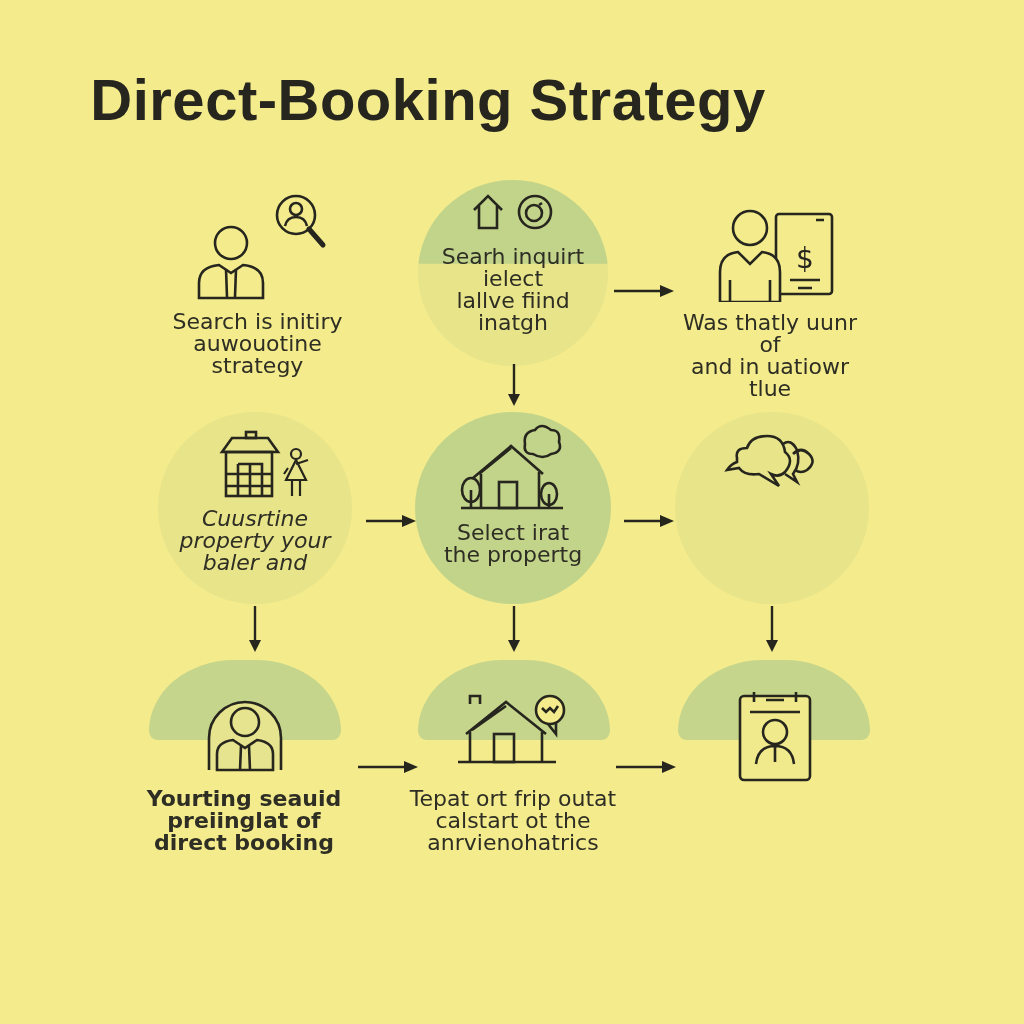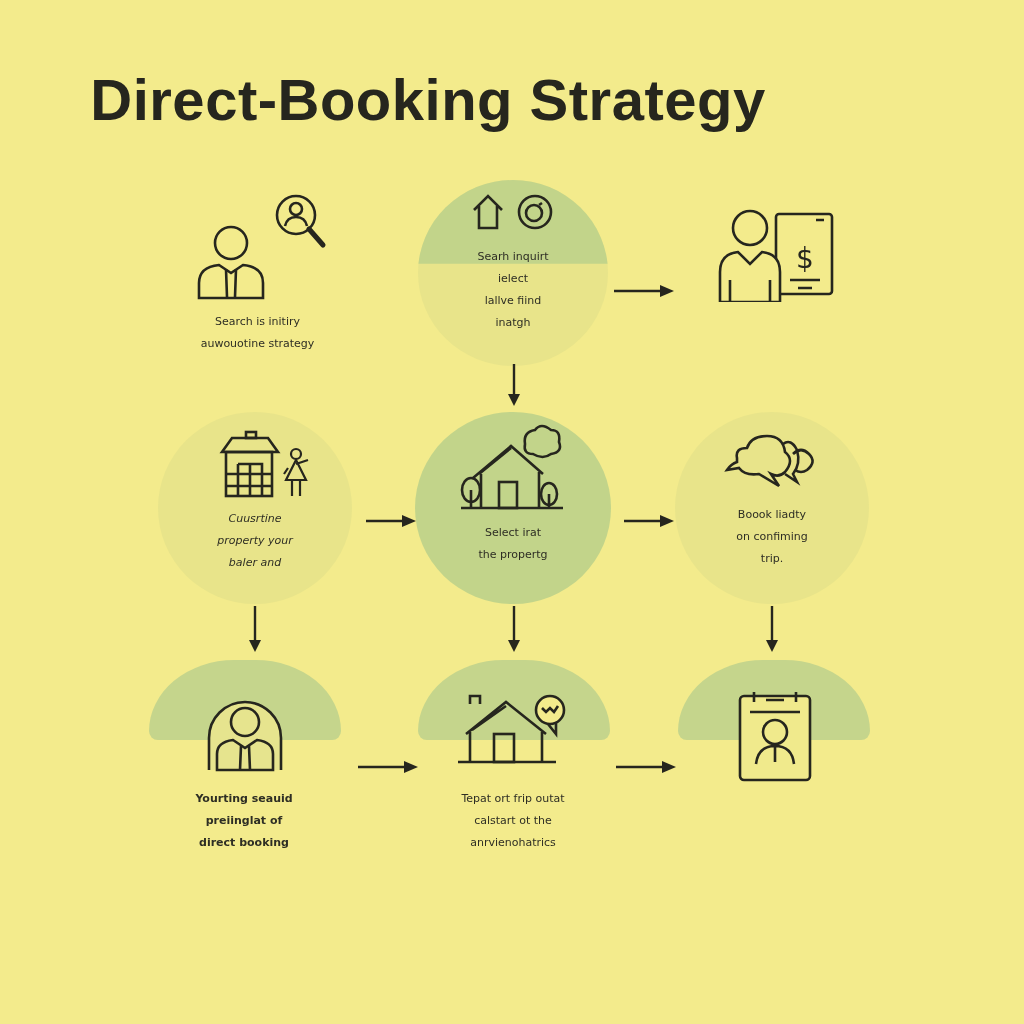--- a/index.html
+++ b/index.html
@@ -24,21 +24,21 @@
     }
     .c-light { background: #e8e48a; }
     .c-green { background: #c2d48a; }
     .dome {
       position: absolute; width: 192px; height: 80px;
       background: #c5d58c;
       border-radius: 96px 96px 10px 10px / 80px 80px 10px 10px;
     }
     .label {
       position: absolute; text-align: center;
-      font-size: 11px; line-height: 22px; color: #2e2e24;
+      font-size: 22px; line-height: 22px; color: #2e2e24;
       white-space: pre-line;
     }
     .icon { position: absolute; }
     .icon svg { display: block; }
     .arrow { position: absolute; }
     .arrow svg { display: block; }
   </style>
 </head>
 <body>
 
@@ -89,20 +89,22 @@
   <div class="icon" style="left:36px;top:6px;">
     <svg width="124" height="96" viewBox="0 0 124 96" fill="none" stroke="#26261e" stroke-width="2.6">
       <rect x="60" y="8" width="56" height="80" rx="3"></rect>
       <path d="M100 14 H108 M74 74 H104 M82 82 H96"></path>
       <text x="80" y="62" font-size="28" font-family="DejaVu Sans, sans-serif" fill="#26261e" stroke="none">$</text>
       <circle cx="34" cy="22" r="17" fill="#f3eb8c"></circle>
       <path d="M4 96 V66 Q4 48 22 46 L34 58 L46 46 Q64 48 64 66 V96 Z" fill="#f3eb8c"></path>
       <path d="M14 96 V74 M54 96 V74"></path>
     </svg>
   </div>
+  <div class="label" style="left:-10px;top:112px;width:200px;">Was thatly uunr of
+and in uatiowr tlue</div>
 </div>
 
 <div class="node" style="left:158px;top:412px;width:196px;height:192px;font-style:italic;">
   <div class="circle c-light" style="left:0;top:0;width:194px;height:192px;"></div>
   <div class="icon" style="left:60px;top:18px;">
     <svg width="64" height="70" viewBox="0 0 64 70" fill="none" stroke="#26261e" stroke-width="2.6">
       <rect x="28" y="2" width="10" height="6"></rect>
       <path d="M4 22 L14 8 H50 L60 22 Z"></path>
       <rect x="8" y="22" width="46" height="44"></rect>
       <path d="M8 44 H54 M8 56 H54 M20 34 V66 M32 34 V66 M44 44 V66 M20 34 H44 V44"></path>
@@ -139,23 +141,20 @@
 
 <div class="node" style="left:675px;top:412px;width:196px;height:192px;">
   <div class="circle c-light" style="left:0;top:0;width:194px;height:192px;"></div>
   <div class="icon" style="left:46px;top:18px;">
     <svg width="100" height="62" viewBox="0 0 100 62" fill="none" stroke="#26261e" stroke-width="2.6">
       <path d="M72 24 Q80 16 88 24 Q96 32 86 40 Q80 44 74 40"></path>
       <path d="M62 14 Q70 8 76 20 Q80 34 72 44 L76 52 L64 44"></path>
       <path d="M16 28 Q14 18 26 18 Q30 6 46 6 Q62 6 64 22 Q74 30 64 42 Q58 48 50 44 L58 56 L38 44 Q24 46 18 38 L6 40 Q10 34 16 32 Z" fill="#e8e48a"></path>
     </svg>
   </div>
-  <div class="label" style="left:0;top:92px;width:194px;">Boook liadty
-on confiming
-trip.</div>
 </div>
 
 <div class="node" style="left:149px;top:660px;width:192px;height:200px;font-weight:bold;">
   <div class="dome" style="left:0;top:0;"></div>
   <div class="icon" style="left:54px;top:34px;">
     <svg width="84" height="84" viewBox="0 0 84 84" fill="none" stroke="#26261e" stroke-width="2.6">
       <path d="M6 76 V44 A36 36 0 0 1 78 44 V76" fill="#e6e48e"></path>
       <circle cx="42" cy="28" r="14"></circle>
       <path d="M14 76 V60 Q14 48 30 46 L42 54 L54 46 Q70 48 70 60 V76 Z M14 76 H70"></path>
       <path d="M38 52 L37 76 M46 52 L47 76"></path>

